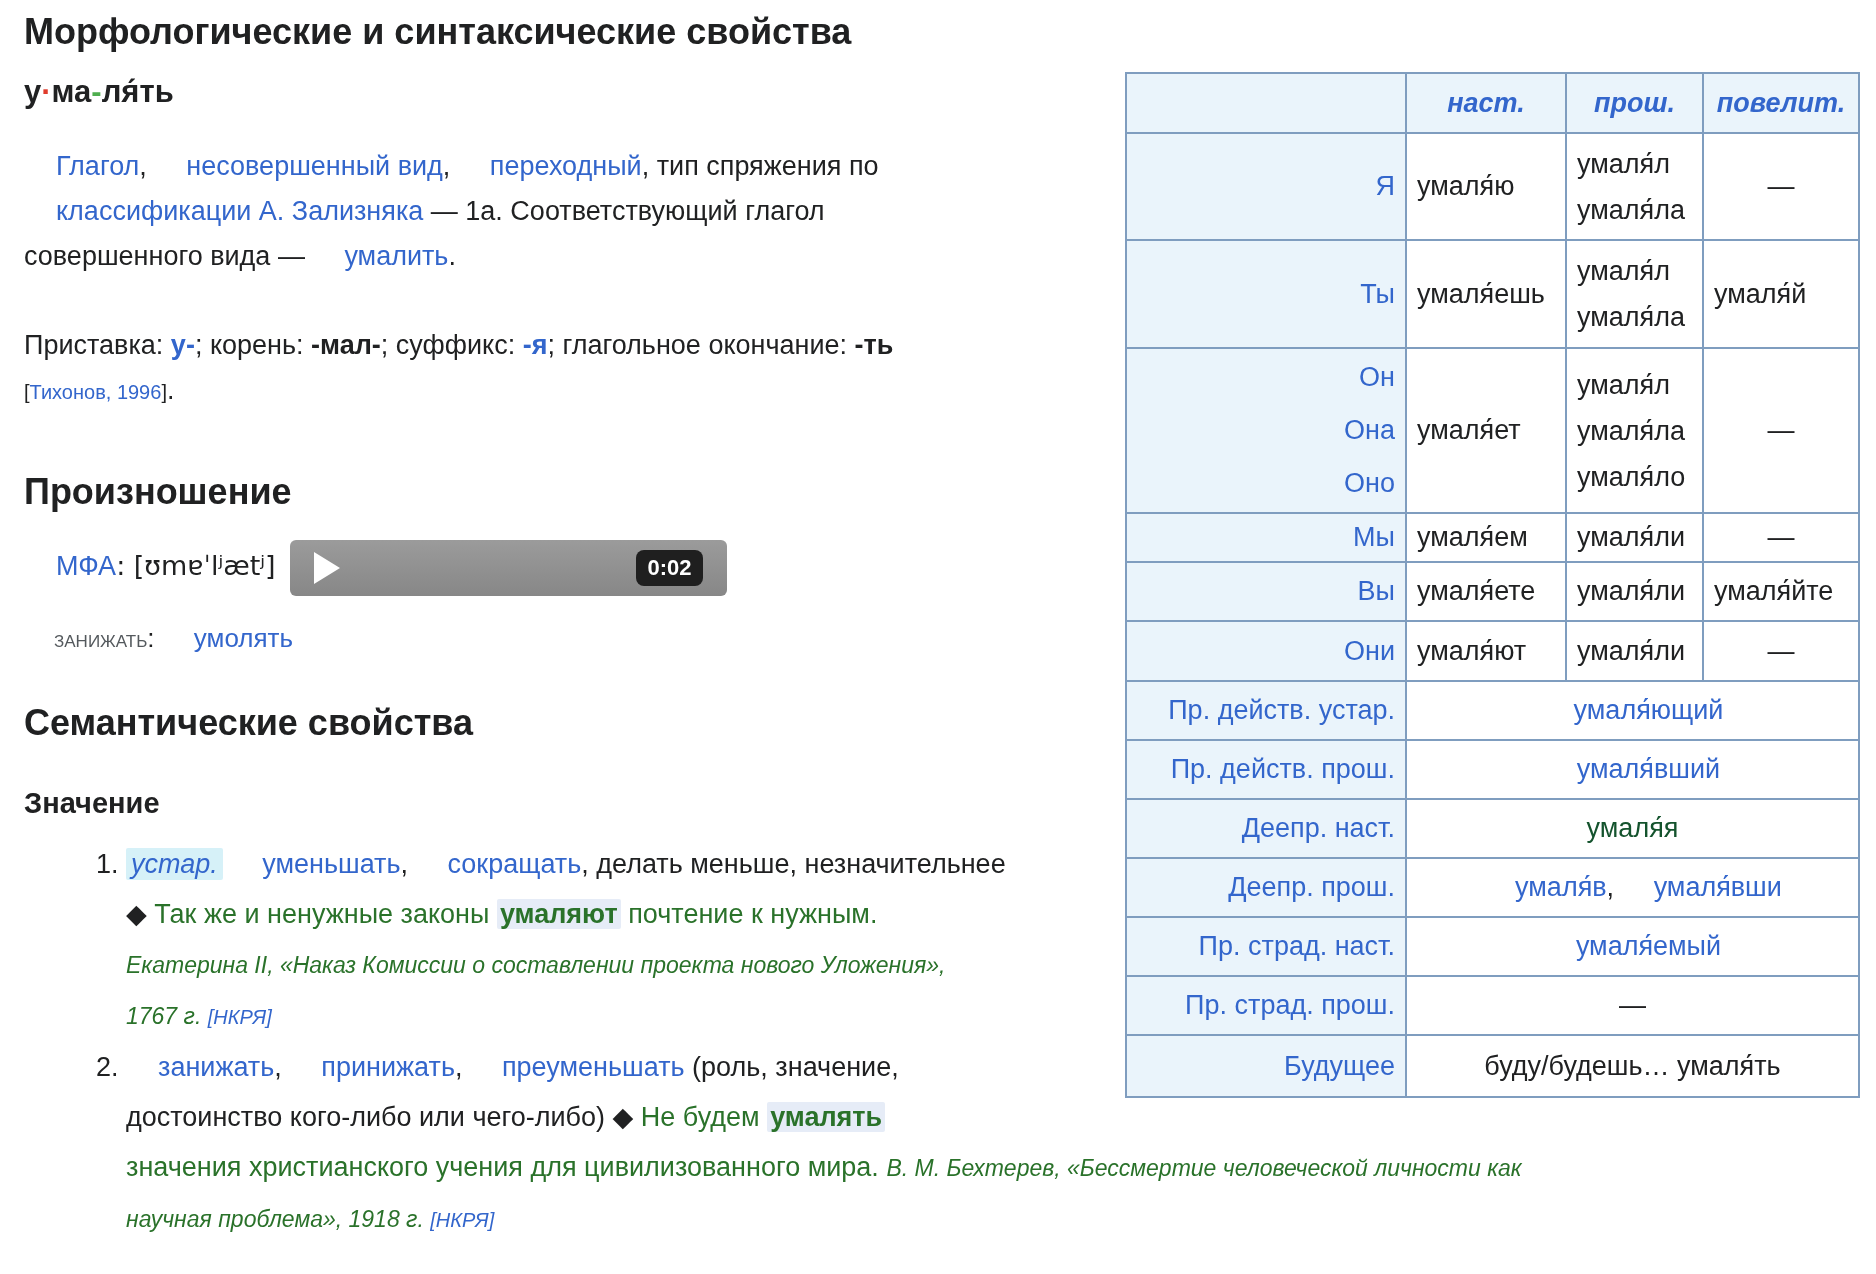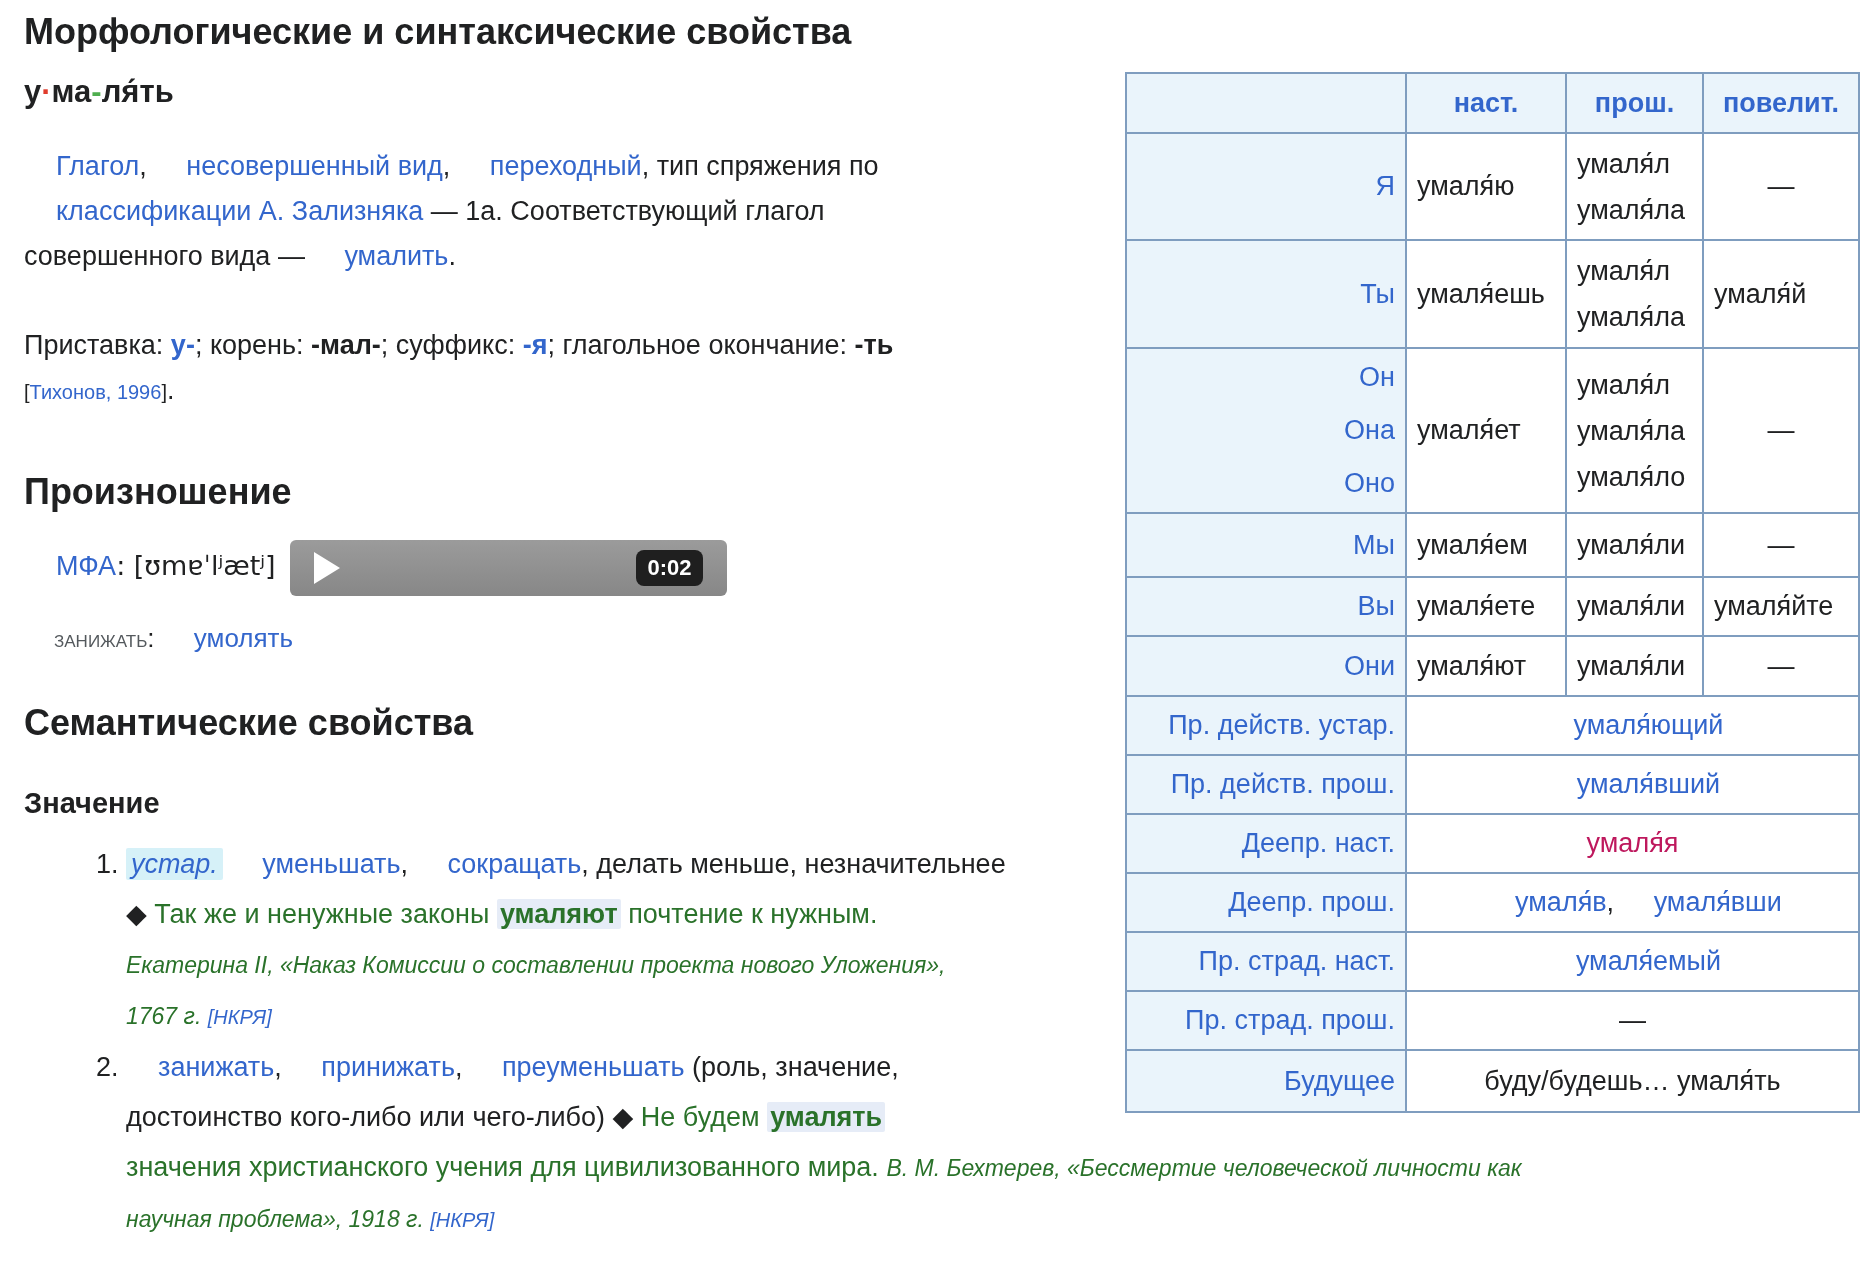--- a/index.html
+++ b/index.html
@@ -49,29 +49,29 @@
   
   ol.senses{margin:18px 0 0 0;padding-left:102px;}
   ol.senses li{line-height:50px;}
   
   table.conj{
     float:right;margin:18px 0 16px 20px;border-collapse:collapse;
     width:733px;table-layout:fixed;background:#fff;
     border:2px solid #7f9dbf;font-size:27px;
   }
   table.conj td,table.conj th{border:2px solid #7f9dbf;padding:2px 10px;}
-  table.conj th{background:#eaf4fb;color:#3366cc;font-weight:bold;text-align:center;}
+  table.conj th{background:#eaf4fb;color:#3366cc;font-weight:bold;text-align:center;font-style:italic;}
   td.lbl{background:#eaf4fb;text-align:right;color:#3366cc;}
   td.lbl .plink{color:#3366cc;cursor:pointer;}
   td.val{background:#fff;text-align:left;}
   td.ctr{text-align:center;}
   td.multi{line-height:46px;}
   td.lbl.multi3{line-height:53px;}
   td.merged{background:#fff;text-align:center;}
-  .red-lk{color:#be185d;cursor:pointer;}
+  .red-lk{color:#14532d;cursor:pointer;}
 </style>
 </head>
 <body>
 
 <div class="page">
 
   <h2>Морфологические и синтаксические свойства</h2>
 
   <table class="conj">
     <colgroup>
@@ -102,21 +102,21 @@
     <tr style="height:161px">
       <td class="lbl multi3">
         <span class="plink">Он</span><br>
         <span class="plink">Она</span><br>
         <span class="plink">Оно</span>
       </td>
       <td class="val">умаля́ет</td>
       <td class="val multi"><span>умаля́л</span><br><span>умаля́ла</span><br><span>умаля́ло</span></td>
       <td class="val ctr">—</td>
     </tr>
-    <tr style="height:64px">
+    <tr style="height:49px">
       <td class="lbl"><span class="plink">Мы</span></td>
       <td class="val">умаля́ем</td>
       <td class="val">умаля́ли</td>
       <td class="val ctr">—</td>
     </tr>
     <tr style="height:59px">
       <td class="lbl"><span class="plink">Вы</span></td>
       <td class="val">умаля́ете</td>
       <td class="val">умаля́ли</td>
       <td class="val">умаля́йте</td>

